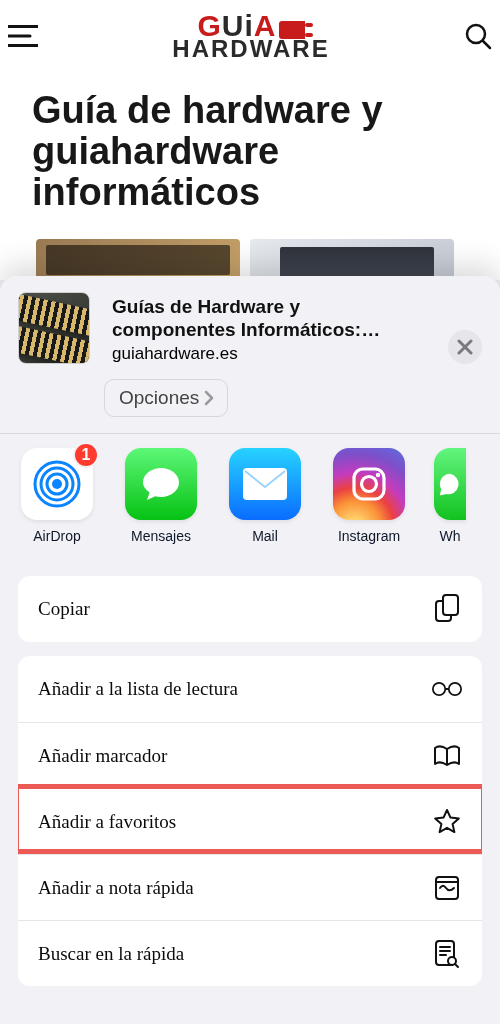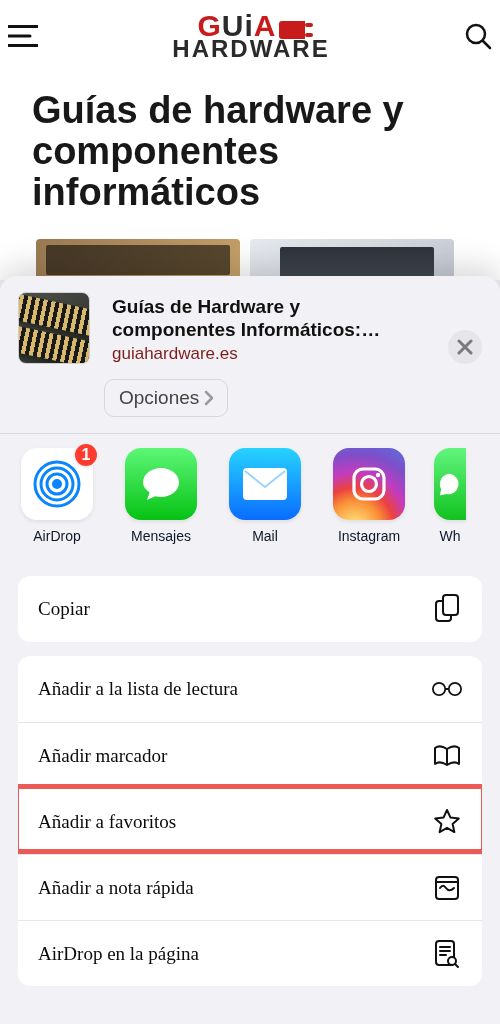--- a/index.html
+++ b/index.html
@@ -98,21 +98,21 @@
     border-radius:3px;
     box-shadow:0 4px 6px rgba(0,0,0,.4);
   }
   .meta { flex:1; min-width:0; }
   .meta-title {
     font-size: 19px; font-weight: 700; color:#111;
     line-height:1.2;
     max-height:2.4em; overflow:hidden;
   }
   .meta-url{
-    font-size:17px; color:#7f1d1d; margin-top:2px;
+    font-size:17px; color:#000000; margin-top:2px;
   }
   .close-btn{
     width:34px;height:34px;border-radius:50%;background:#e6e6ea;
     display:flex;align-items:center;justify-content:center;flex-shrink:0;
     margin-top:4px; cursor:pointer;
   }
 
   .options-row{padding:0 4px 16px 104px;}
   .options-pill{
     display:inline-flex;align-items:center;gap:2px;
@@ -177,21 +177,21 @@
       <div class="logo-top"><span class="g">G</span><span class="ui">Ui</span><span class="a">A</span><span class="logo-plug"></span></div>
       <div class="logo-bot">HARDWARE</div>
     </div>
     <span class="search-icon">
       <svg width="28" height="28" viewBox="0 0 28 28">
           <circle cx="12" cy="12" r="9" fill="none" stroke="#111" stroke-width="2.5"></circle>
           <path d="M19 19l7 7" stroke="#111" stroke-width="2.5" stroke-linecap="round"></path>
         </svg>
     </span>
   </div>
-  <h1 class="page-title">Guías de hardware y componentes informáticos</h1>
+  <h1 class="page-title">Guía de hardware y guiahardware informáticos</h1>
   <div class="products">
     <div class="product"></div>
     <div class="product two"></div>
   </div>
 </div>
 
 <div class="sheet">
   <div class="sheet-head">
     <div class="thumb"></div>
     <div class="meta">
@@ -310,21 +310,21 @@
         <span class="row-label">Añadir a nota rápida</span>
         <span class="row-icon">
           <svg width="26" height="26" viewBox="0 0 26 26">
               <rect x="2" y="2" width="22" height="22" rx="3" fill="none" stroke="#111" stroke-width="2"></rect>
               <path d="M6 13c2-3 4-3 6 0s5 3 8 0" fill="none" stroke="#111" stroke-width="2" stroke-linecap="round"></path>
               <path d="M2 7h22" stroke="#111" stroke-width="2"></path>
             </svg>
         </span>
       </div>
       <div class="row">
-        <span class="row-label">AirDrop en la página</span>
+        <span class="row-label">Buscar en la rápida</span>
         <span class="row-icon">
           <svg width="26" height="30" viewBox="0 0 26 30">
               <rect x="2" y="2" width="18" height="24" rx="3" fill="none" stroke="#111" stroke-width="2"></rect>
               <path d="M6 8h10M6 12h10M6 16h6" stroke="#111" stroke-width="2" stroke-linecap="round"></path>
               <circle cx="18" cy="22" r="4" fill="#fff" stroke="#111" stroke-width="2"></circle>
               <path d="M21 25l3 3" stroke="#111" stroke-width="2" stroke-linecap="round"></path>
             </svg>
         </span>
       </div>
       <div class="highlight" style="left:-4px;right:-4px;top:128px;height:70px;"></div>

